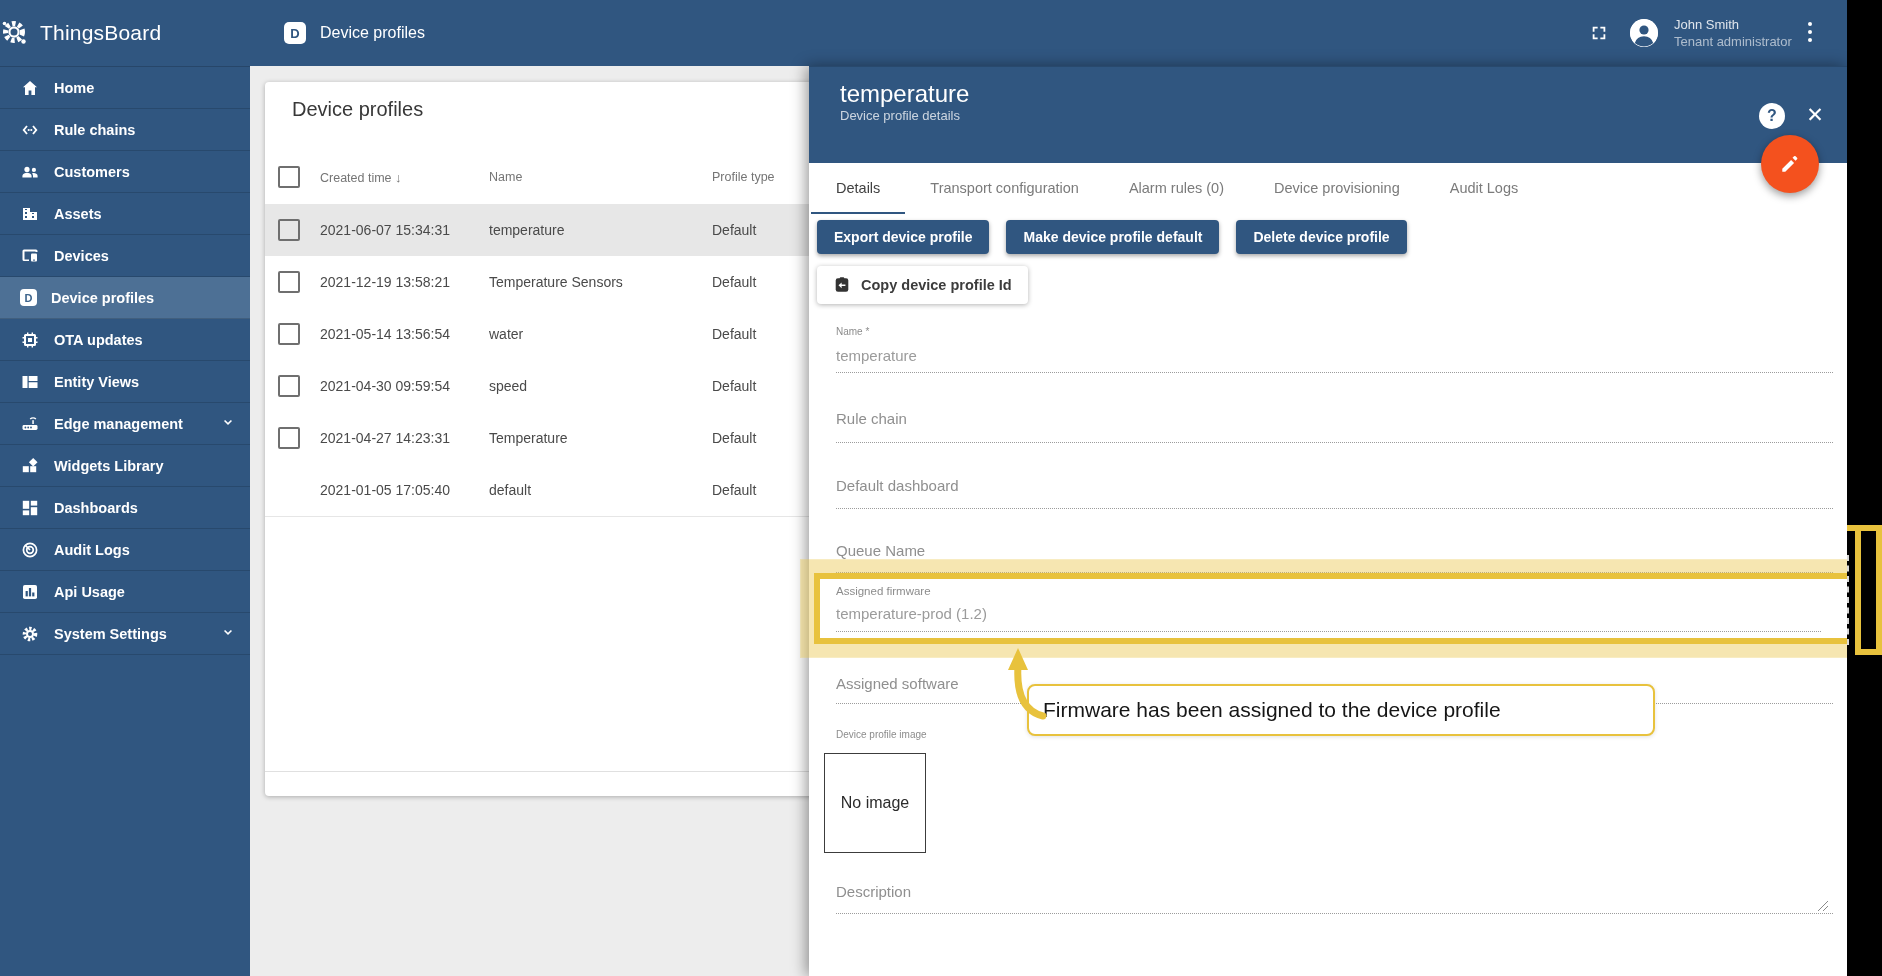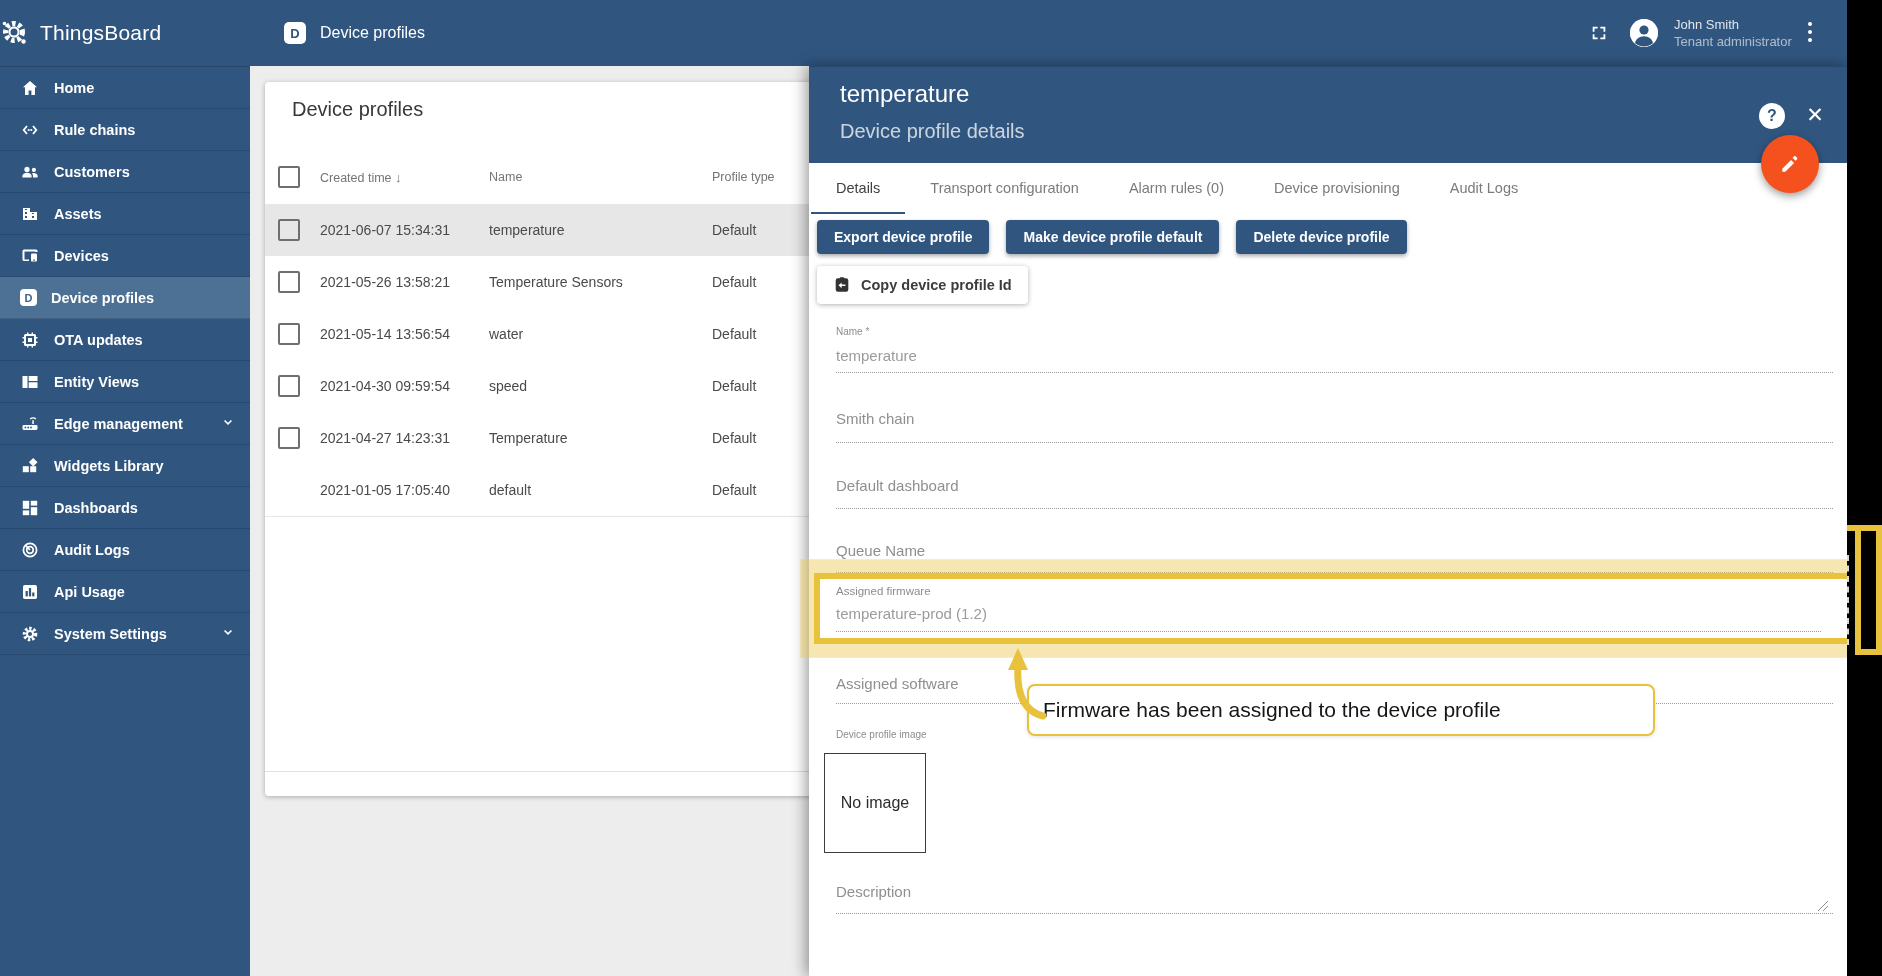--- a/index.html
+++ b/index.html
@@ -55,21 +55,21 @@
   .trow.selected{background:#e7e7e7;}
   .trow .cell{font-size:14px;color:#4a4a4a;}
   .sortarrow{color:#757575;font-size:13px;}
   .card-footline{position:absolute;left:0;top:689px;width:100%;height:1px;background:#e0e0e0;}
 
   
   .panel{position:absolute;left:809px;top:66px;width:1038px;height:910px;background:#fff;
     z-index:20;box-shadow:-3px 0 14px rgba(0,0,0,.4);}
   .phead{position:absolute;left:0;top:0;width:100%;height:96px;background:#305680;border-top:1px solid rgba(0,0,0,.15);}
   .ptitle{position:absolute;left:31px;top:13px;color:#fff;font-size:24px;}
-  .psub{position:absolute;left:31px;top:53px;color:rgba(255,255,255,.75);font-size:20px;}
+  .psub{position:absolute;left:31px;top:41px;color:rgba(255,255,255,.75);font-size:13px;}
   .help-btn{position:absolute;left:950px;top:36px;width:26px;height:26px;border-radius:50%;background:#fff;
     color:#305680;font-size:16px;font-weight:bold;display:flex;align-items:center;justify-content:center;}
   .close-btn{position:absolute;left:994px;top:34px;color:#fff;font-size:21px;width:24px;height:28px;
     display:flex;align-items:center;justify-content:center;}
   .fab{position:absolute;left:952px;top:69px;width:58px;height:58px;border-radius:50%;background:#f4511e;
     box-shadow:0 3px 8px rgba(0,0,0,.4);display:flex;align-items:center;justify-content:center;z-index:25;}
   .tabs{position:absolute;left:2px;top:96px;height:52px;display:flex;}
   .tab{padding:0 25px;line-height:52px;font-size:14.5px;color:#7b7b7b;position:relative;cursor:pointer;}
   .tab.active{color:#414141;}
   .tab.active::after{content:"";position:absolute;left:0;right:0;bottom:0;height:2px;background:#305680;}
@@ -296,21 +296,21 @@
     </div>
 
     <div class="trow selected" style="top:122px">
       <span class="col-cb cb"></span>
       <span class="col-created cell">2021-06-07 15:34:31</span>
       <span class="col-name cell">temperature</span>
       <span class="col-type cell">Default</span>
     </div>
     <div class="trow" style="top:174px">
       <span class="col-cb cb"></span>
-      <span class="col-created cell">2021-05-26 13:58:21</span>
+      <span class="col-created cell">2021-12-19 13:58:21</span>
       <span class="col-name cell">Temperature Sensors</span>
       <span class="col-type cell">Default</span>
     </div>
     <div class="trow" style="top:226px">
       <span class="col-cb cb"></span>
       <span class="col-created cell">2021-05-14 13:56:54</span>
       <span class="col-name cell">water</span>
       <span class="col-type cell">Default</span>
     </div>
     <div class="trow" style="top:278px">
@@ -371,21 +371,21 @@
         <rect x="7.5" y="1.5" width="5" height="3" rx="1" fill="#333"></rect>
         <path d="M10.8 6.5v4.2h2.4L10 14.2 6.8 10.7h2.4V6.5z" fill="#fff" transform="rotate(90 10 10.3)"></path>
       </svg>
     <span>Copy device profile Id</span>
   </button>
 
   <div class="flabel" style="top:260px">Name *</div>
   <div class="fvalue" style="top:281px">temperature</div>
   <div class="dotline" style="top:306px"></div>
 
-  <div class="fbig" style="top:344px">Smith chain</div>
+  <div class="fbig" style="top:344px">Rule chain</div>
   <div class="dotline" style="top:376px"></div>
 
   <div class="fbig" style="top:411px">Default dashboard</div>
   <div class="dotline" style="top:442px"></div>
 
   <div class="fbig" style="top:476px">Queue Name</div>
   <div class="dotline" style="top:506px"></div>
 
   <div class="gold-box">
     <div class="glabel">Assigned firmware</div>

